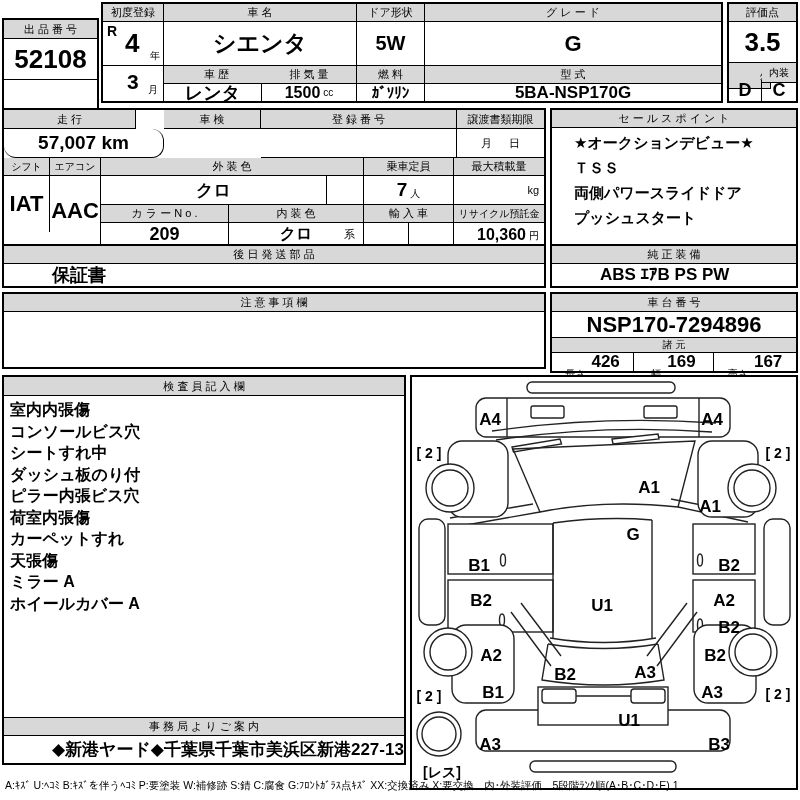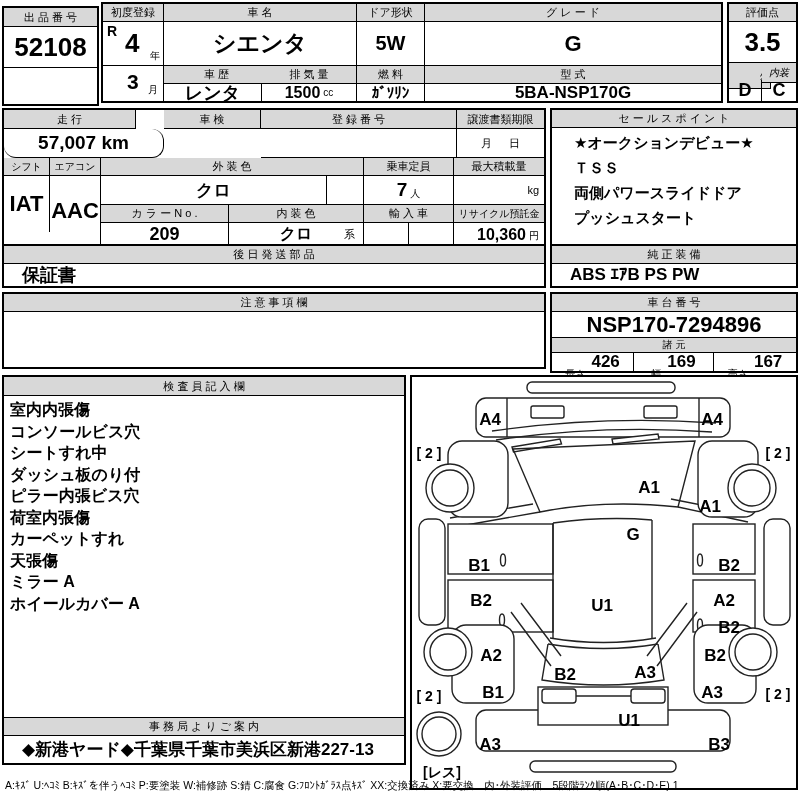--- a/index.html
+++ b/index.html
@@ -4,21 +4,21 @@
 <style>
   html,body{margin:0;padding:0;background:#fff;}
   body{width:800px;height:800px;overflow:hidden;
        font-family:"Liberation Sans","DejaVu Sans",sans-serif;color:#000;}
   .sheet{position:relative;width:800px;height:800px;background:#fff;}
   .abs{position:absolute;box-sizing:border-box;}
   .box{border:2px solid #000;}
   .hdr{background:#d8d8d8;font-size:11px;display:flex;align-items:center;
        justify-content:center;border-bottom:1px solid #000;white-space:pre;}
   .val{font-weight:bold;display:flex;align-items:center;justify-content:center;white-space:pre;}
-  .left{justify-content:flex-start;padding-left:18px;}
+  .left{justify-content:flex-start;padding-left:18px;margin-left:30px;}
   .right{justify-content:flex-end;padding-right:5px;}
   .br{border-right:1px solid #000;}
   .bb{border-bottom:1px solid #000;}
   .bt{border-top:1px solid #000;}
   .ph{font-weight:normal;font-size:11px;}
   .unit{font-weight:normal;font-size:10px;margin-left:3px;align-self:flex-end;padding-bottom:3px;}
   .salesline{font-weight:bold;font-size:15px;line-height:25px;padding-left:22px;white-space:pre;}
   .inspline{font-weight:bold;font-size:16px;line-height:21.5px;white-space:pre;}
   .dimcell{display:flex;align-items:center;justify-content:center;}
   .dimlbl{font-size:10px;margin-right:6px;margin-top:24px;}
@@ -26,21 +26,21 @@
   svg text{font-family:"Liberation Sans","DejaVu Sans",sans-serif;}
   .dlabel{font-weight:bold;font-size:17px;}
   .dsmall{font-weight:bold;font-size:14px;}
   .footer{font-size:10.5px;white-space:pre;}
 </style>
 </head>
 <body>
 
 <div class="sheet">
 
-  <div class="abs box" style="left:2px;top:6px;width:97px;height:100px;">
+  <div class="abs box" style="left:2px;top:18px;width:97px;height:100px;">
     <div class="abs hdr" style="left:0;top:0;width:93px;height:19px;">出 品 番 号</div>
     <div class="abs val bb" style="left:0;top:19px;width:93px;height:41px;font-size:26px;">52108</div>
     <div class="abs" style="left:0;top:60px;width:93px;height:36px;"></div>
   </div>
 
   <div class="abs box" style="left:101px;top:2px;width:622px;height:101px;">
 
     <div class="abs hdr br" style="left:0;top:0;width:61px;height:18px;">初度登録</div>
     <div class="abs br bb" style="left:0;top:18px;width:61px;height:44px;">
       <span class="abs" style="left:4px;top:1px;font-weight:bold;font-size:14px;">R</span>
@@ -70,21 +70,21 @@
     <div class="abs hdr" style="left:322px;top:0;width:296px;height:18px;">グ レ ー ド</div>
     <div class="abs val bb" style="left:322px;top:18px;width:296px;height:44px;font-size:22px;">G</div>
     <div class="abs hdr" style="left:322px;top:62px;width:296px;height:18px;">型 式</div>
     <div class="abs val" style="left:322px;top:80px;width:296px;height:17px;font-size:17px;">5BA-NSP170G</div>
   </div>
 
   <div class="abs box" style="left:727px;top:2px;width:71px;height:101px;">
     <div class="abs hdr" style="left:0;top:0;width:67px;height:18px;">評価点</div>
     <div class="abs val bb" style="left:0;top:18px;width:67px;height:41px;font-size:26px;">3.5</div>
     <div class="abs hdr br" style="left:0;top:59px;width:33px;height:26px;font-size:10px;padding-left:41px;">外装</div>
-    <div class="abs hdr" style="left:33px;top:59px;width:34px;height:20px;font-size:10px;font-style:italic;">内装</div>
+    <div class="abs hdr" style="left:33px;top:59px;width:34px;height:20px;font-size:10px;">内装</div>
     <div class="abs val br" style="left:0;top:76px;width:33px;height:21px;font-size:18px;">D</div>
     <div class="abs val" style="left:33px;top:76px;width:34px;height:21px;font-size:18px;">C</div>
   </div>
 
   <div class="abs box" style="left:2px;top:108px;width:544px;height:140px;">
     <div class="abs hdr br" style="left:0;top:0;width:132px;height:19px;">走 行</div>
     <div class="abs hdr br" style="left:160px;top:0;width:97px;height:19px;">車 検</div>
     <div class="abs hdr br" style="left:257px;top:0;width:196px;height:19px;">登 録 番 号</div>
     <div class="abs hdr" style="left:453px;top:0;width:87px;height:19px;">譲渡書類期限</div>
     <div class="abs val br bb" style="left:0;top:19px;width:160px;height:29px;font-size:19px;border-radius:12px;">57,007 km</div>

